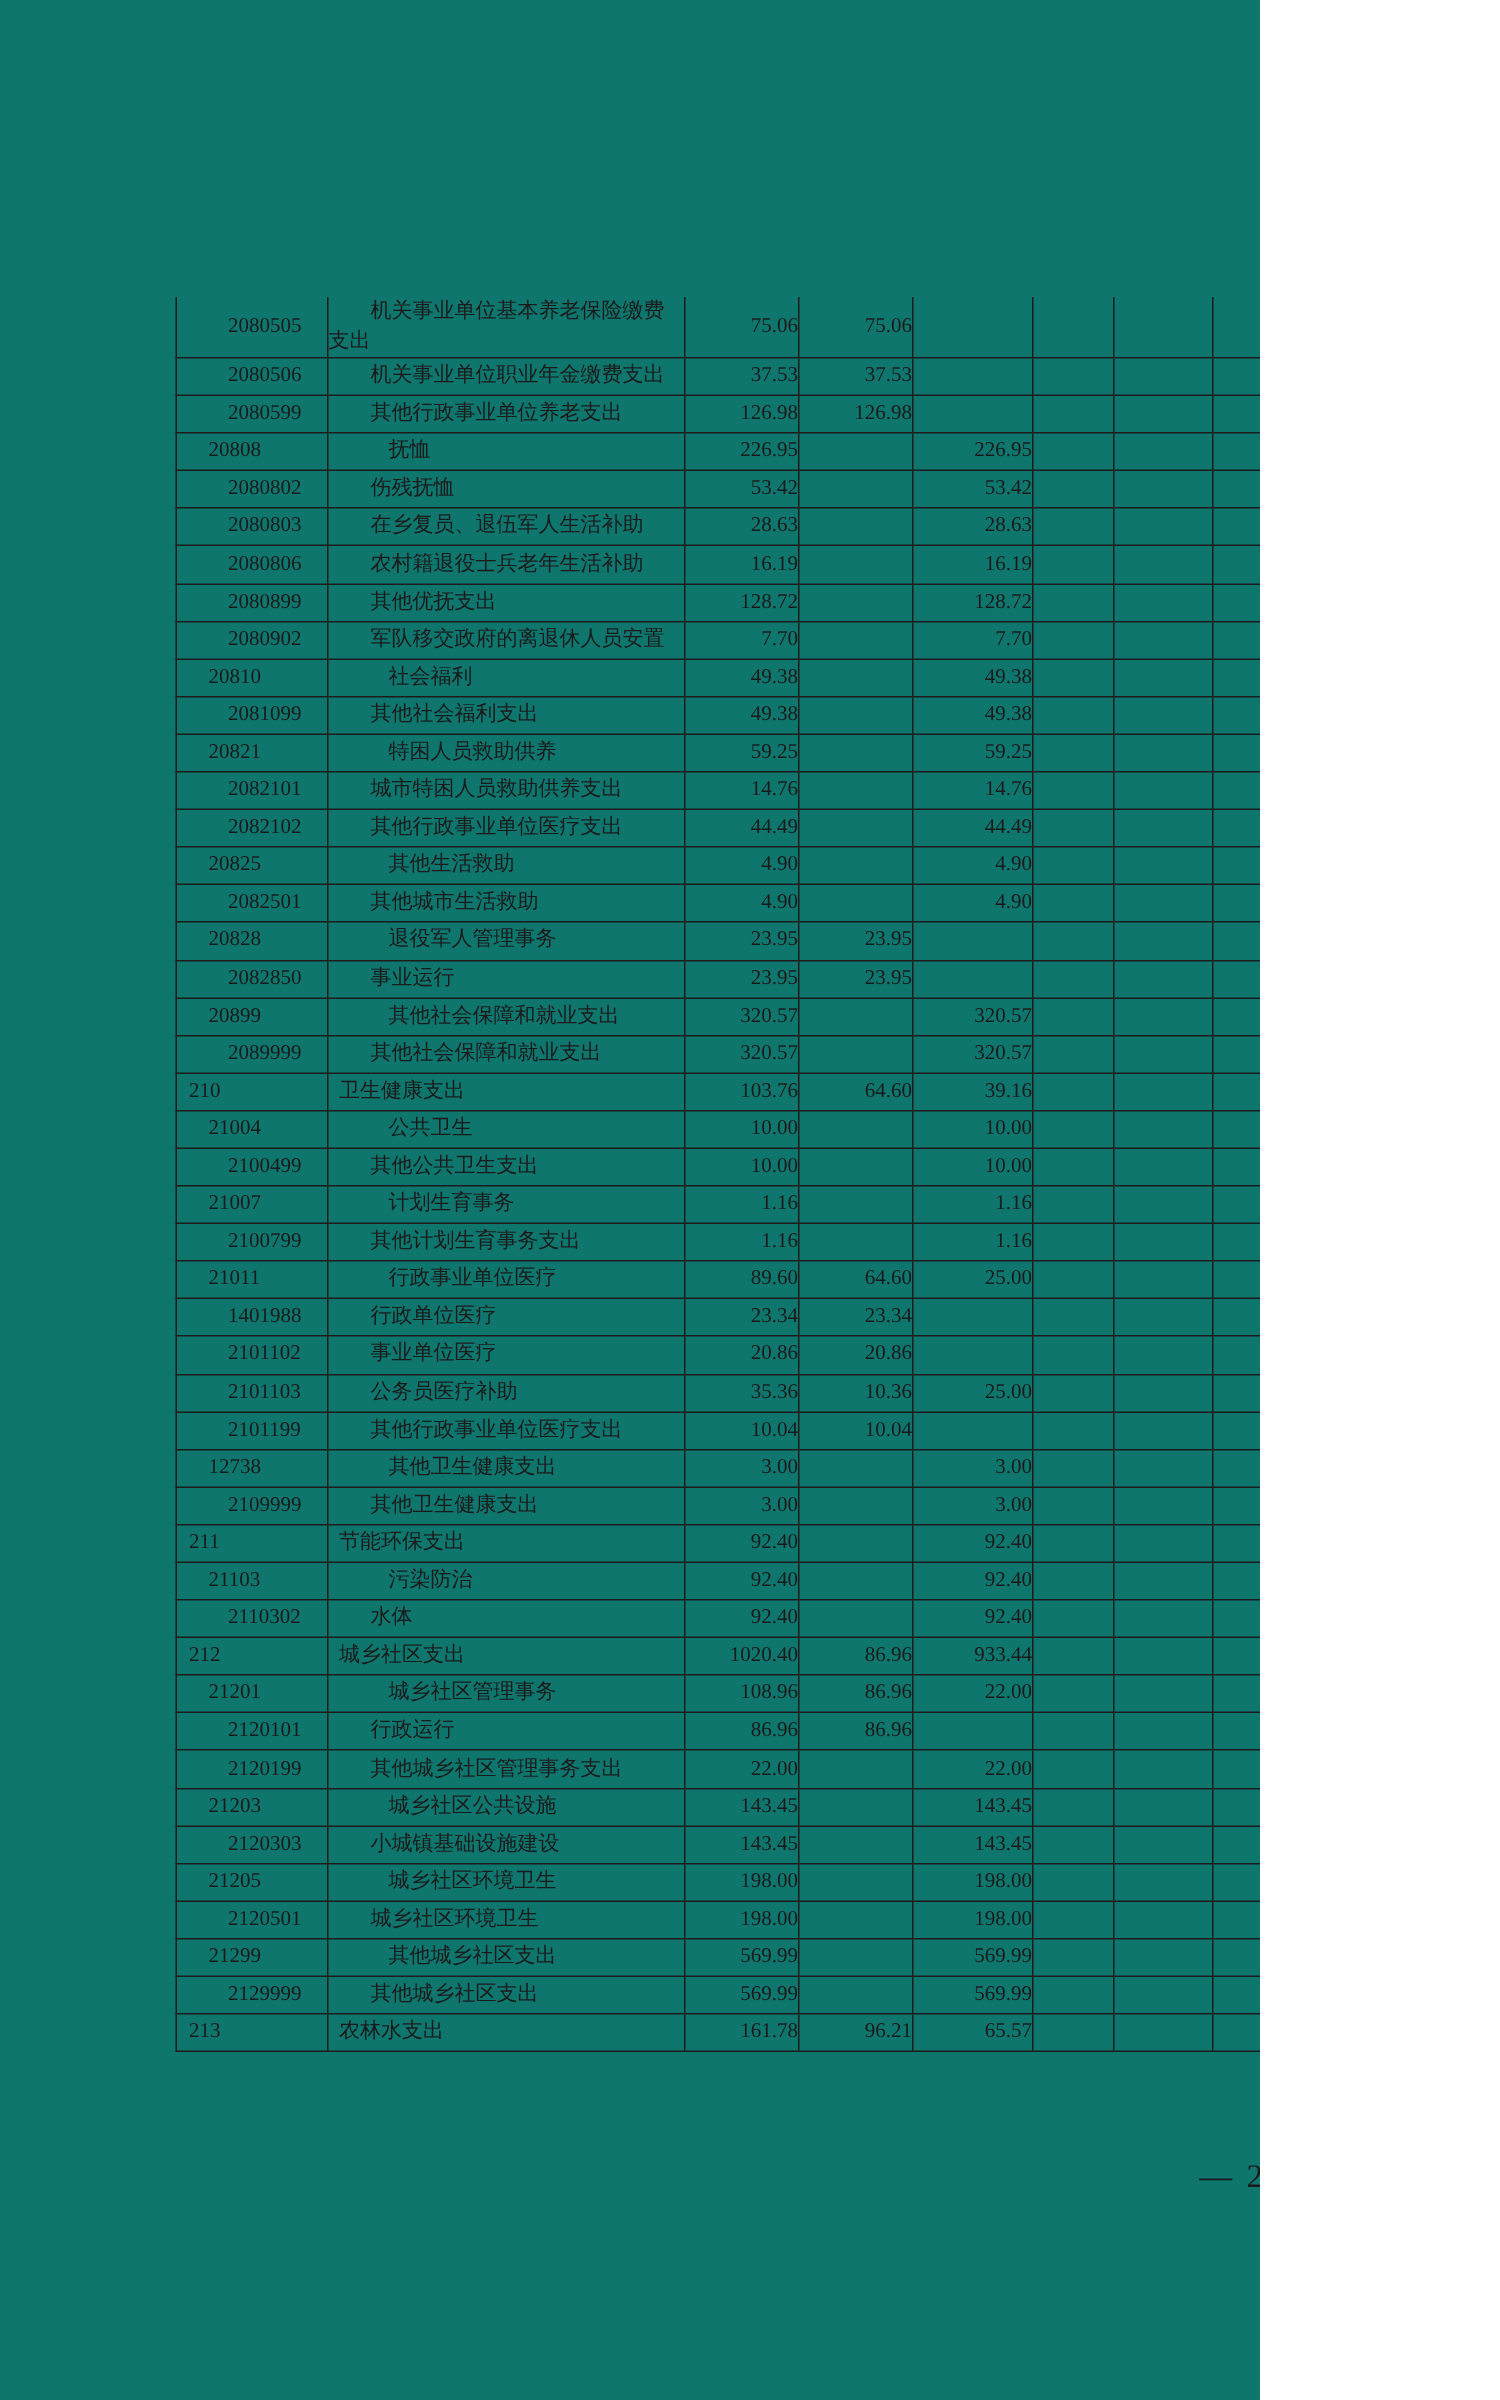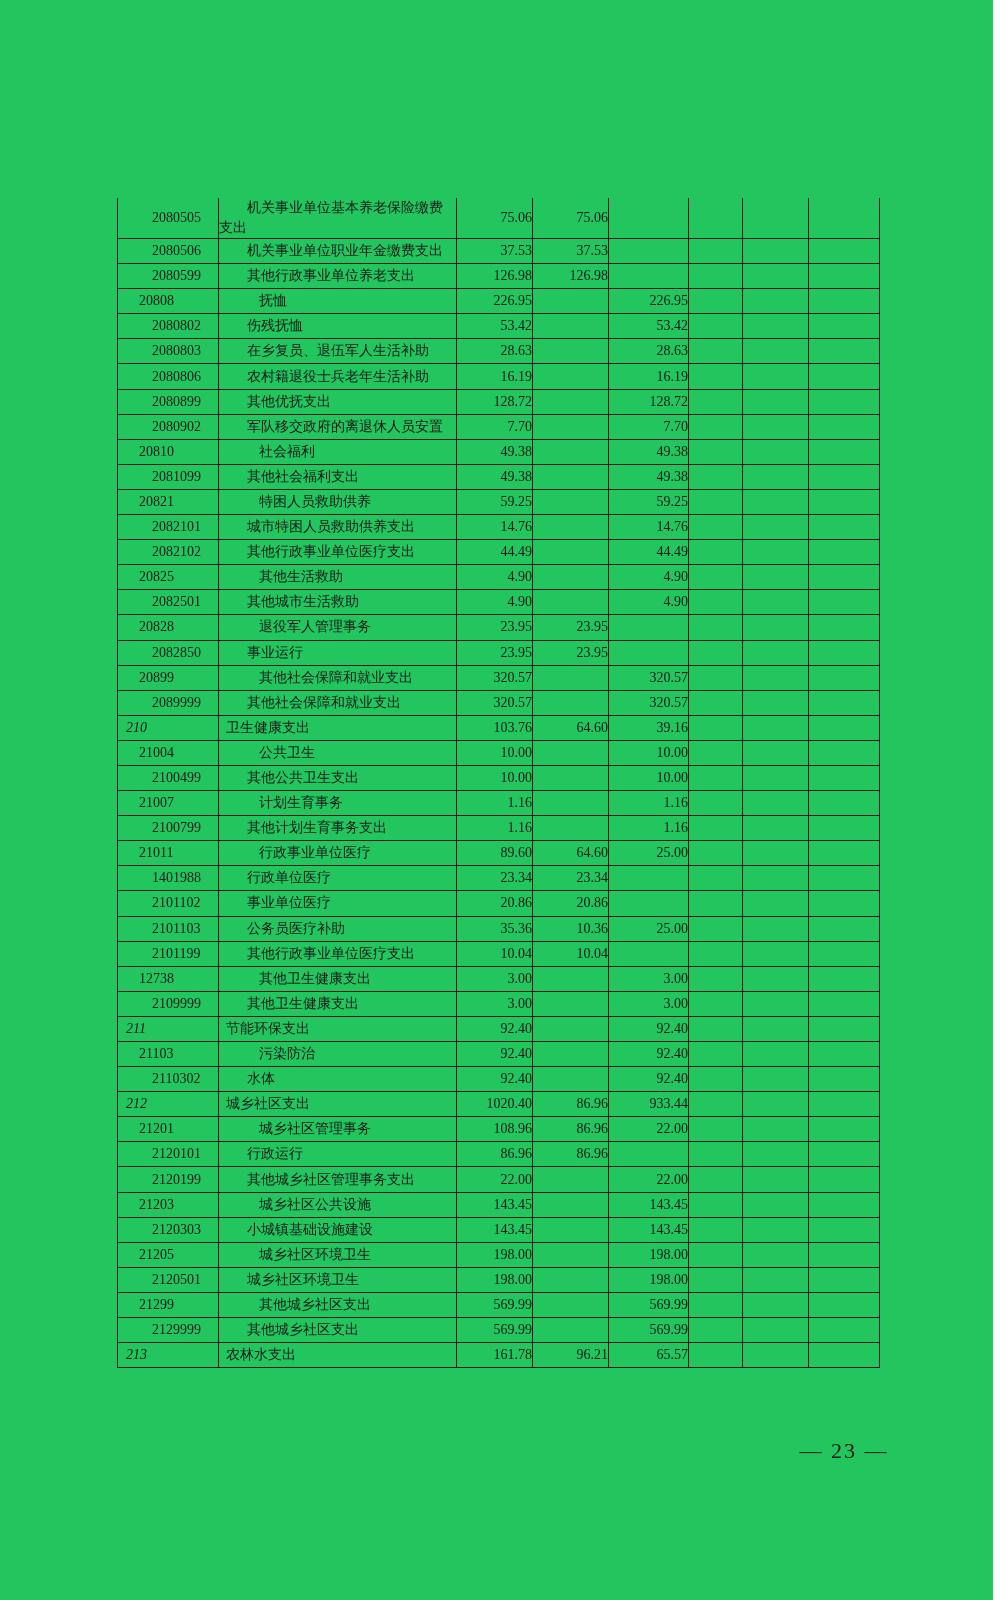--- a/index.html
+++ b/index.html
@@ -1,21 +1,21 @@
 <!DOCTYPE html>
 <html><head>
 <meta charset="utf-8">
 <style>
   * { box-sizing: border-box; }
   html, body { margin: 0; padding: 0; background: #ffffff; }
   .page {
     position: relative;
-    width: 993px;
+    width: 840px;
     height: 1600px;
-    background: #22c55e;
+    background: #0f766e;
     font-family: "Liberation Serif", "DejaVu Serif", serif;
     color: #1a1a1a;
     overflow: hidden;
   }
   table.budget {
     position: absolute;
     left: 117px;
     top: 198px;
     width: 762px;
     border-collapse: collapse;
@@ -25,21 +25,21 @@
     border: 1px solid #1c1c1c;
     padding: 0;
     font-size: 14px;
     line-height: 20px;
     vertical-align: middle;
     overflow: hidden;
   }
   table.budget tr { height: 25.1px; }
   table.budget tr:first-child td { border-top: none; }
   td.code { text-align: left; white-space: nowrap; }
-  td.code.indent-1 { padding-left: 8px; font-style: italic; }
+  td.code.indent-1 { padding-left: 8px; }
   td.code.indent-2 { padding-left: 21px; }
   td.code.indent-3 { padding-left: 34px; }
   td.name { padding: 1px 3px; white-space: normal; word-break: break-all; }
   td.name.indent-1 { text-indent: 7px; }
   td.name.indent-2 { text-indent: 19px; padding-left: 21px; }
   td.name.indent-3 { text-indent: 28px; margin-top: 12px; }
   td.num { text-align: right; padding-right: 5px; white-space: nowrap; }
   .page-number {
     position: absolute;
     left: 774px;

